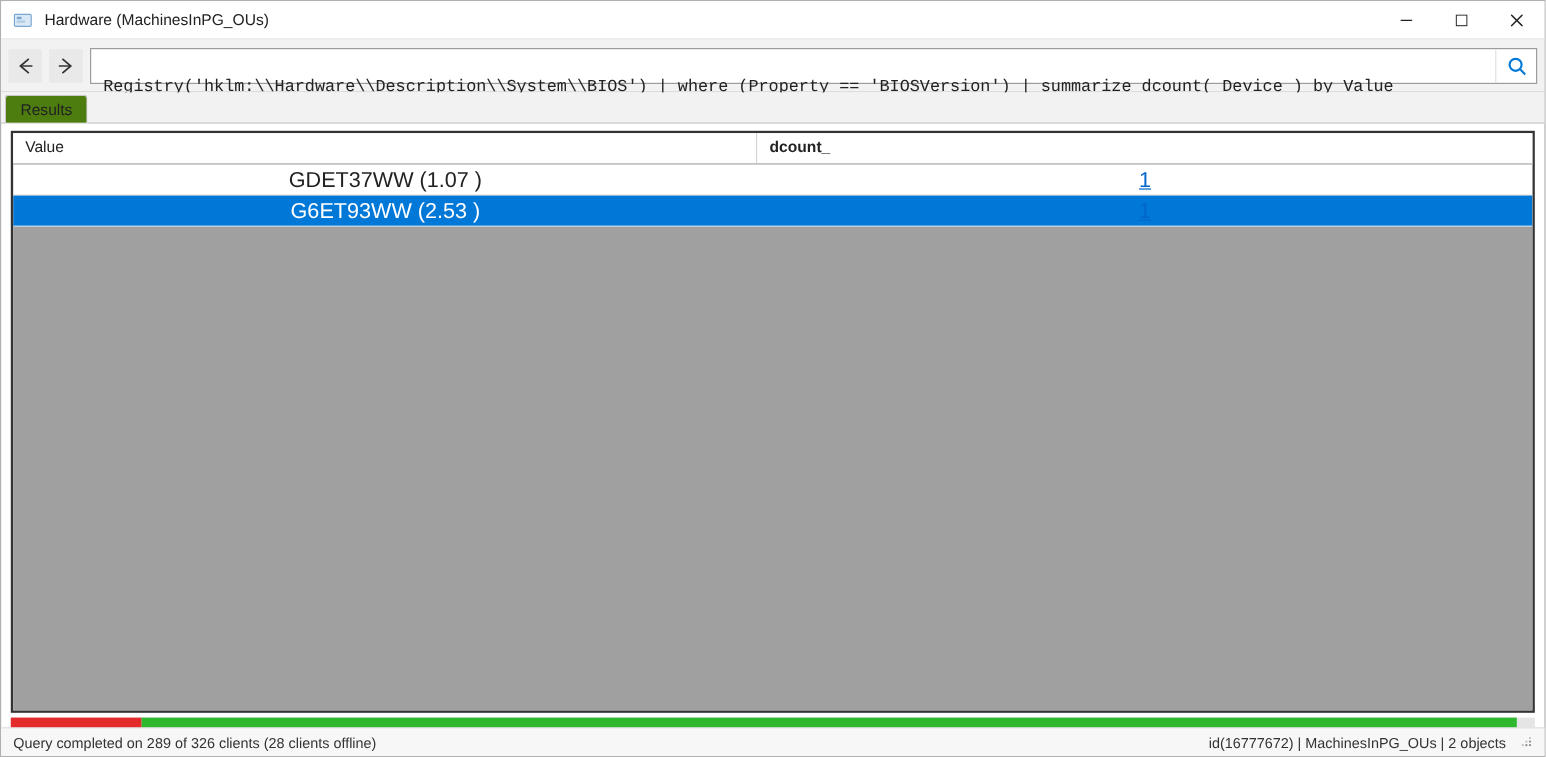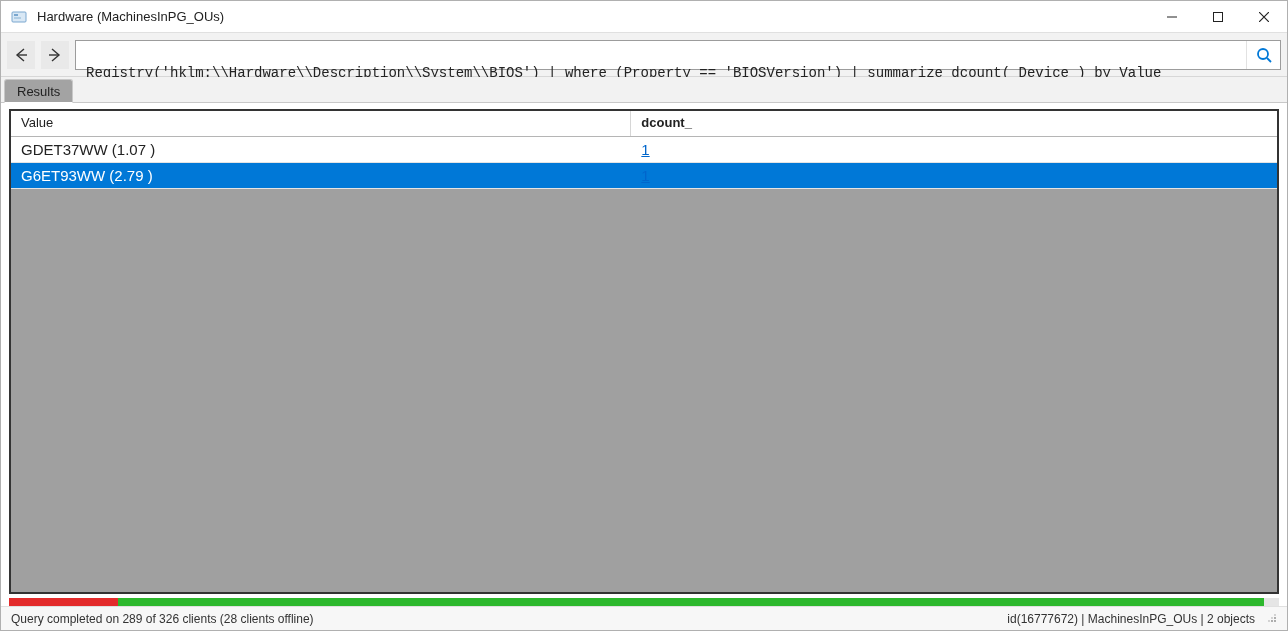--- a/index.html
+++ b/index.html
@@ -115,21 +115,21 @@
     align-items: flex-end;
     background: #f2f2f2;
     padding-left: 3px;
     border-bottom: 1px solid #c8c8c8;
   }
   .tab {
     height: 24px;
     line-height: 24px;
     padding: 0 12px;
     font-size: 13px;
-    background: #a3a3a3;
+    background: #4d7c0f;
     border: 1px solid #c8c8c8;
     border-bottom: 1px solid #ffffff;
     position: relative;
     top: 1px;
     border-top-left-radius: 3px;
     border-top-right-radius: 3px;
   }
 
   
   .results-area {
@@ -166,21 +166,22 @@
     flex: 1;
     background: #a0a0a0;
     overflow: auto;
   }
   .row {
     display: flex;
     height: 26px;
     line-height: 26px;
     background: #ffffff;
     border-bottom: 1px solid #e4e4e4;
-    font-size: 15px;
+    font-size: 18px;
+    text-align: center;
   }
   .row .cell {
     padding: 0 10px;
   }
   .row .cell-value { width: 49%; }
   .row .cell-dcount { flex: 1; }
   .row.selected {
     background: #0078d7;
     color: #ffffff;
   }
@@ -292,21 +293,21 @@
       <div class="grid-head">
         <div class="col col-value">Value</div>
         <div class="col col-dcount">dcount_</div>
       </div>
       <div class="grid-body" id="grid-body">
           <div class="row">
             <div class="cell cell-value">GDET37WW (1.07 )</div>
             <div class="cell cell-dcount"><span class="link">1</span></div>
           </div>
           <div class="row selected">
-            <div class="cell cell-value">G6ET93WW (2.79 )</div>
+            <div class="cell cell-value">G6ET93WW (2.53 )</div>
             <div class="cell cell-dcount"><span class="link">1</span></div>
           </div>
         </div>
     </div>
   </div>
 
   <div class="progress" id="progress">
     <div class="seg red" id="seg-red" style="left: 0%; width: 8.6%;"></div>
     <div class="seg green" id="seg-green" style="left: 8.6%; width: 90.2%;"></div>
   </div>

